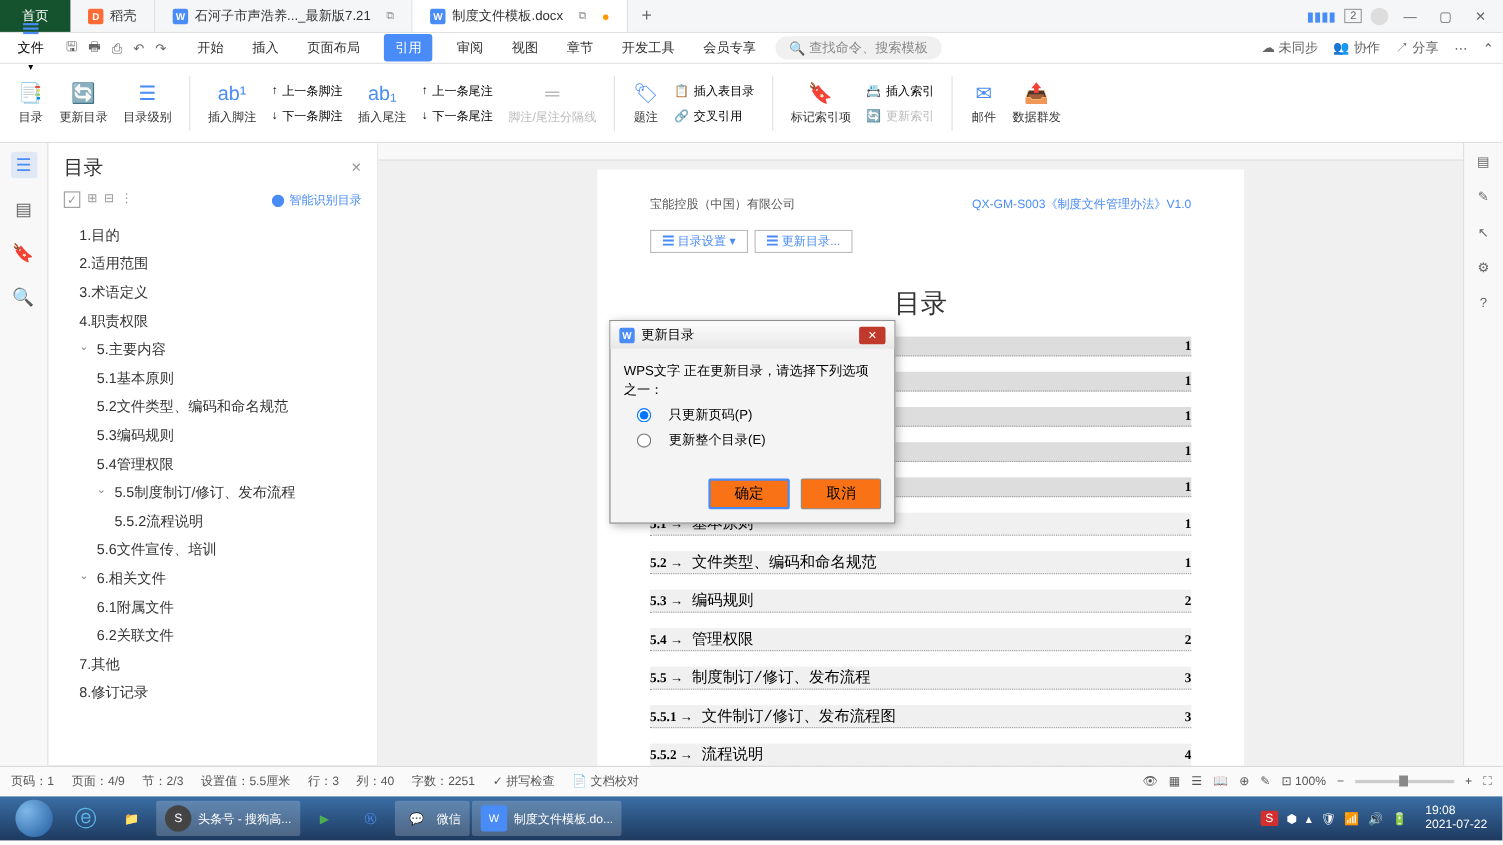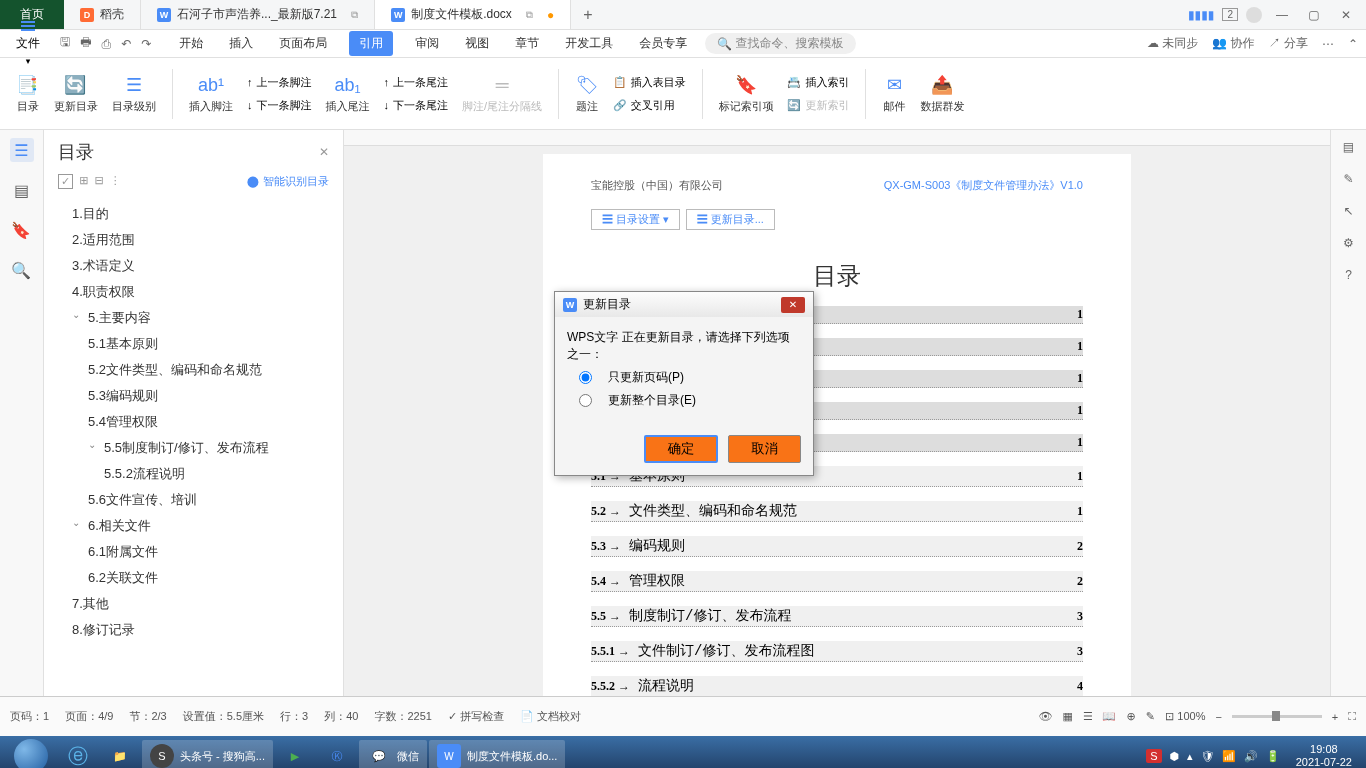--- a/index.html
+++ b/index.html
@@ -74,32 +74,32 @@
 .dialog-title { background: linear-gradient(#fdfdfd, #e8e8e8); padding: 4px 8px; display: flex; align-items: center; justify-content: space-between; font-size: 12px; }
 .dialog-close { background: #c0392b; color: #fff; width: 24px; height: 16px; display: flex; align-items: center; justify-content: center; border-radius: 2px; font-size: 10px; }
 .dialog-body { padding: 12px; font-size: 12px; }
 .dialog-opt { display: flex; align-items: center; gap: 16px; margin: 6px 0 6px 12px; }
 .dialog-btns { display: flex; justify-content: flex-end; gap: 10px; padding: 8px 12px 12px; }
 .dlg-btn { padding: 3px 22px; border: 1px solid #888; background: #f97316; border-radius: 2px; }
 .dlg-btn.primary { border: 2px solid #4a8cf7; }
 
 .right-rail { width: 36px; background: #f8f8f8; border-left: 1px solid #e0e0e0; display: flex; flex-direction: column; align-items: center; padding-top: 10px; gap: 18px; color: #666; }
 
-.status-bar { height: 40px; border-top: 1px solid #ccc; display: flex; align-items: center; padding: 0 10px; font-size: 11px; color: #555; gap: 16px; background: #fafafa; }
+.status-bar { height: 28px; border-top: 1px solid #ccc; display: flex; align-items: center; padding: 0 10px; font-size: 11px; color: #555; gap: 16px; background: #fafafa; }
 .status-right { margin-left: auto; display: flex; align-items: center; gap: 10px; }
 .zoom-slider { width: 90px; height: 3px; background: #ccc; position: relative; }
 .zoom-thumb { position: absolute; width: 8px; height: 10px; background: #888; top: -4px; left: 40px; }
 
 .taskbar { height: 40px; background: linear-gradient(#3a6ea5, #1e3a5f); display: flex; align-items: center; padding: 0 6px; gap: 2px; }
 .tb-btn { height: 32px; padding: 0 8px; display: flex; align-items: center; gap: 6px; color: #fff; font-size: 11px; border-radius: 2px; }
 .tb-btn.active { background: rgba(255,255,255,0.2); }
 .tb-icon { width: 24px; height: 24px; display: flex; align-items: center; justify-content: center; }
 .win-orb { width: 34px; height: 34px; border-radius: 50%; background: radial-gradient(circle at 30% 30%, #7fb8e8, #1e5a9e); display: flex; align-items: center; justify-content: center; }
 .tb-right { margin-left: auto; display: flex; align-items: center; gap: 8px; color: #fff; font-size: 11px; }
-.tb-clock { text-align: center; line-height: 1.2; padding: 0 8px; }
+.tb-clock { text-align: left; line-height: 1.2; padding: 0 8px; }
 </style>
 </head>
 <body>
 
 <div class="top-tabs">
   <div class="tab-home">首页</div>
   <div class="tab-item">
       <span class="tab-icon-d">D</span>
       <span>稻壳</span>
     </div>

